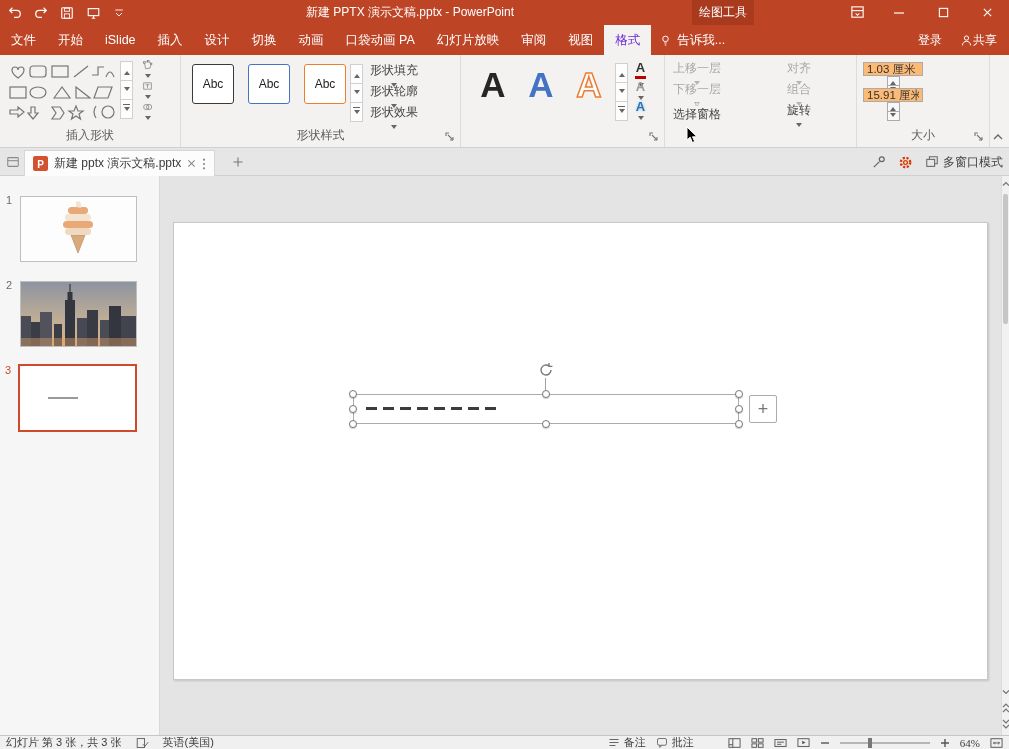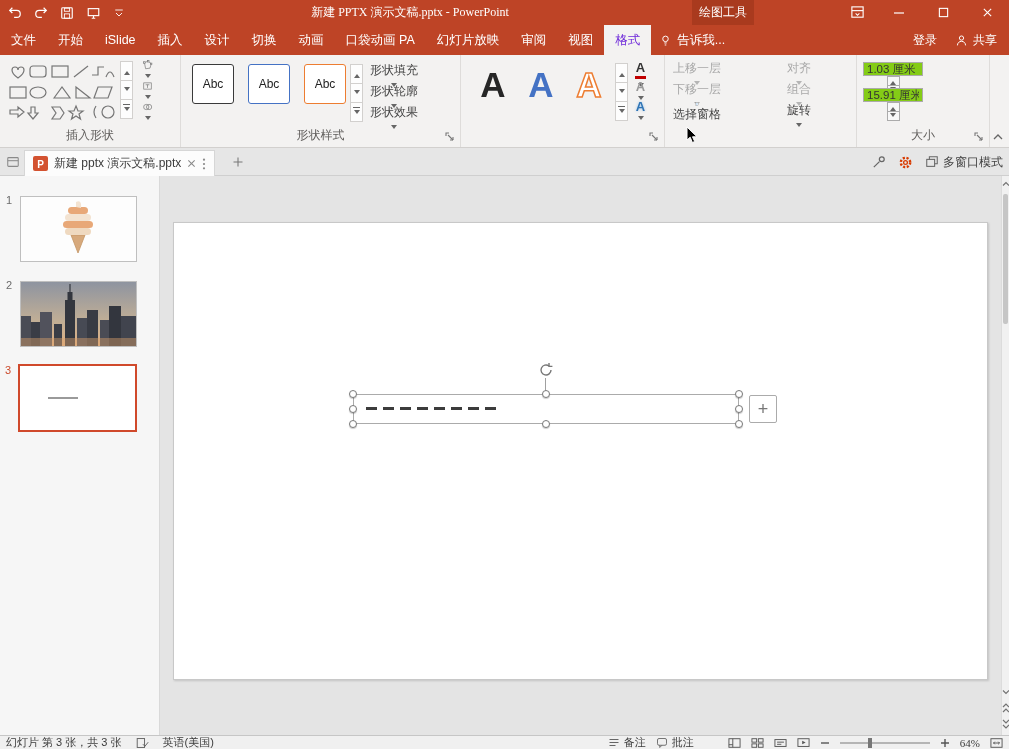--- a/index.html
+++ b/index.html
@@ -2,56 +2,56 @@
 <html><head>
 <meta charset="utf-8">
 <style>
   html,body{margin:0;padding:0;background:#888;}
   body{font-family:"Liberation Sans",sans-serif;}
   .app{position:relative;width:1009px;height:749px;overflow:hidden;background:#E4E4E4;font-size:12px;color:#444;}
   .abs{position:absolute;}
   svg{display:block;}
 
   
-  .titlebar{position:absolute;top:0;left:0;right:0;height:25px;background:#BE4426;font-family:Liberation Serif, serif;}
+  .titlebar{position:absolute;top:0;left:0;right:0;height:25px;background:#BE4426;}
   .qat{position:absolute;left:8px;top:0;height:25px;display:flex;align-items:center;gap:12px;}
   .title{position:absolute;left:150px;width:520px;top:0;height:25px;line-height:25px;text-align:center;font-size:12px;color:#fff;white-space:nowrap;}
   .ctxtab{position:absolute;left:692px;top:0;width:62px;height:25px;line-height:25px;text-align:center;font-size:12px;background:#A93A1E;color:#fff;}
   .rdo{position:absolute;left:850px;top:5px;}
   .winctl{position:absolute;right:0;top:0;height:25px;display:flex;}
   .winbtn{width:44px;height:25px;display:flex;align-items:center;justify-content:center;}
 
   
   .tabrow{position:absolute;top:25px;left:0;right:0;height:30px;background:#BE4426;display:flex;align-items:stretch;color:#fff;}
   .rtab{padding:0 11px;display:flex;align-items:center;font-size:12.5px;white-space:nowrap;}
   .rtab.active{background:#F3F2F1;color:#6d28d9;}
   .tabrow-right{margin-left:auto;display:flex;align-items:center;gap:18px;padding-right:12px;}
   .tellme{display:flex;align-items:center;gap:5px;padding:0 8px;}
-  .share{display:flex;align-items:center;gap:5px;}
+  .share{display:flex;align-items:center;}
 
   
   .ribbon{position:absolute;top:55px;left:0;right:0;height:93px;background:#F3F2F1;border-bottom:1px solid #D2D0CE;box-sizing:border-box;}
   .grp{position:absolute;top:0;height:92px;border-right:1px solid #DEDCDA;box-sizing:border-box;}
   .grp-label{position:absolute;bottom:3px;left:0;width:100%;text-align:center;font-size:12px;color:#605E5C;white-space:nowrap;}
   .launcher{position:absolute;right:4px;bottom:4px;width:12px;height:12px;}
   .rrow{display:flex;align-items:center;gap:0;height:21px;white-space:nowrap;font-size:12px;color:#444;flex-direction:column;}
   .rrow.dis{color:#A8A8A8;}
   .car{width:0;height:0;border:3px solid transparent;border-top:4px solid #666;margin-top:4px;}
   .dis .car{border-top-color:#B5B5B5;}
   .stripb{width:13px;height:20px;background:#FDFDFD;border:1px solid #D2D0CE;box-sizing:border-box;display:flex;flex-direction:column;align-items:center;justify-content:center;margin-bottom:-1px;}
   .tup{width:0;height:0;border:3px solid transparent;border-bottom:4px solid #666;}
   .tdn{width:0;height:0;border:3px solid transparent;border-top:4px solid #666;}
   .morebar{width:7px;height:1px;background:#666;margin-bottom:2px;}
   .abcbox{position:absolute;top:9px;width:42px;height:40px;background:#fff;border-radius:3px;display:flex;align-items:center;justify-content:center;font-size:12px;color:#222;box-sizing:border-box;}
   .bigA{position:absolute;top:4px;width:44px;height:52px;display:flex;align-items:center;justify-content:center;font-size:35px;font-weight:bold;}
   .bigA.outlined{color:#ED7D31;-webkit-text-fill-color:#fff;-webkit-text-stroke:1.5px #ED7D31;}
   .smallA{font-size:13px;font-weight:bold;color:#333;line-height:11px;}
   .spin{display:flex;flex-direction:column;}
   .spinbtn{width:13px;height:10px;border:1px solid #ABABAB;background:#F8F8F8;box-sizing:border-box;display:flex;align-items:center;justify-content:center;margin-bottom:-1px;}
-  .sizeinput{width:60px;height:20px;border:1px solid #ABABAB;box-sizing:border-box;font-size:11.5px;font-family:"Liberation Sans",sans-serif;padding:0 3px;color:#333;background:#84cc16;}
+  .sizeinput{width:60px;height:20px;border:1px solid #ABABAB;box-sizing:border-box;font-size:11.5px;font-family:"Liberation Sans",sans-serif;padding:0 3px;color:#333;background:#fdba74;}
   .collapse{position:absolute;right:5px;bottom:5px;}
 
   
   .doctabs{position:absolute;top:148px;left:0;right:0;height:28px;background:#E6E6E6;border-bottom:1px solid #CFCFCF;box-sizing:border-box;}
   .dtab{position:absolute;left:24px;top:2px;height:26px;background:#FCFCFC;border:1px solid #D6D6D6;border-bottom:none;box-sizing:border-box;display:flex;align-items:center;gap:6px;padding:0 8px;font-size:12px;color:#3B3B3B;}
   .dtabs-right{position:absolute;right:6px;top:0;height:28px;display:flex;align-items:center;gap:12px;font-size:12px;color:#444;}
 
   
   .main{position:absolute;top:176px;left:0;right:0;bottom:14px;}
   .thumbs{position:absolute;left:0;top:0;width:160px;height:100%;background:#F6F6F6;border-right:1px solid #D9D9D9;box-sizing:border-box;}

